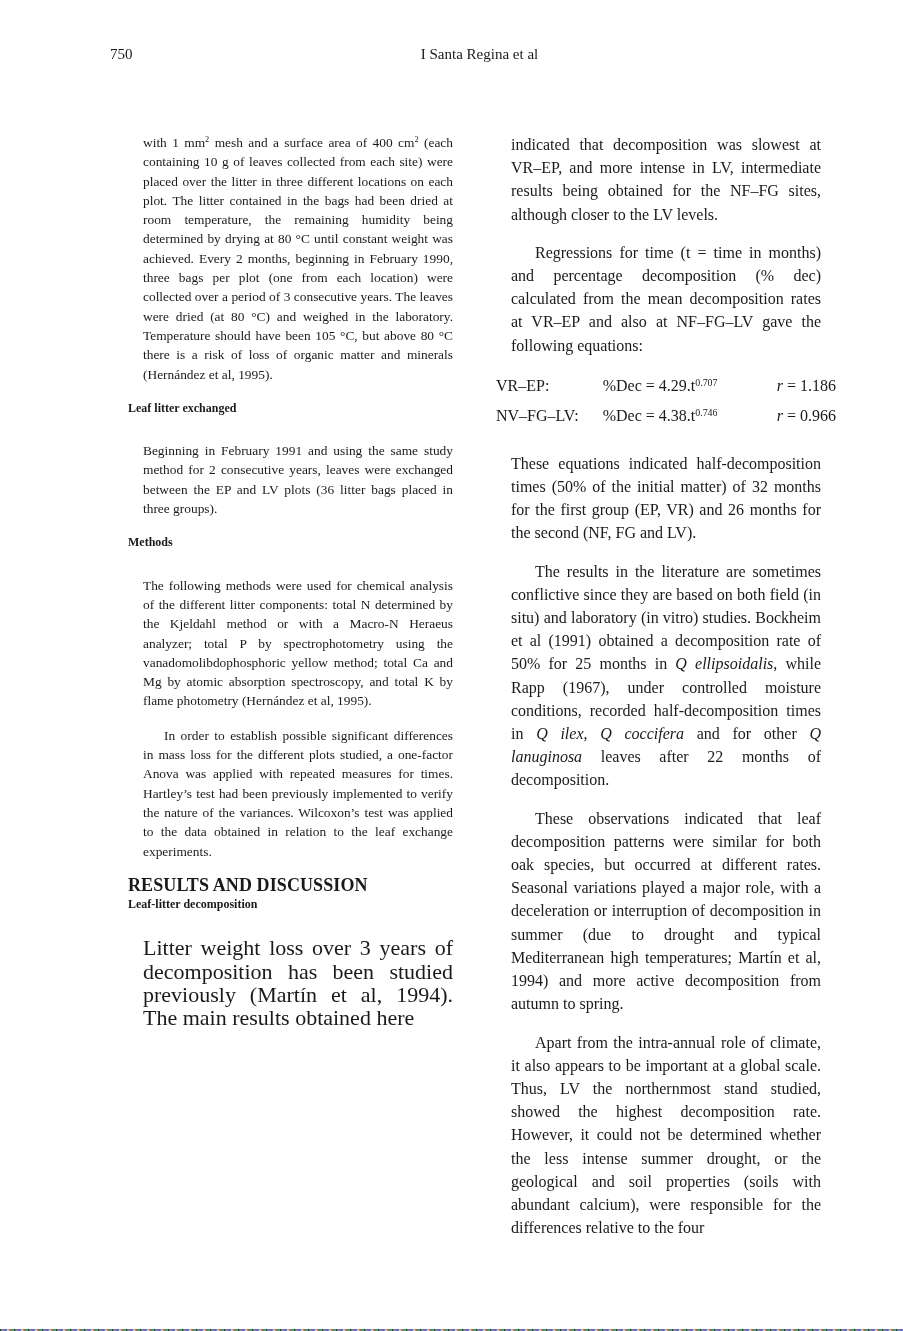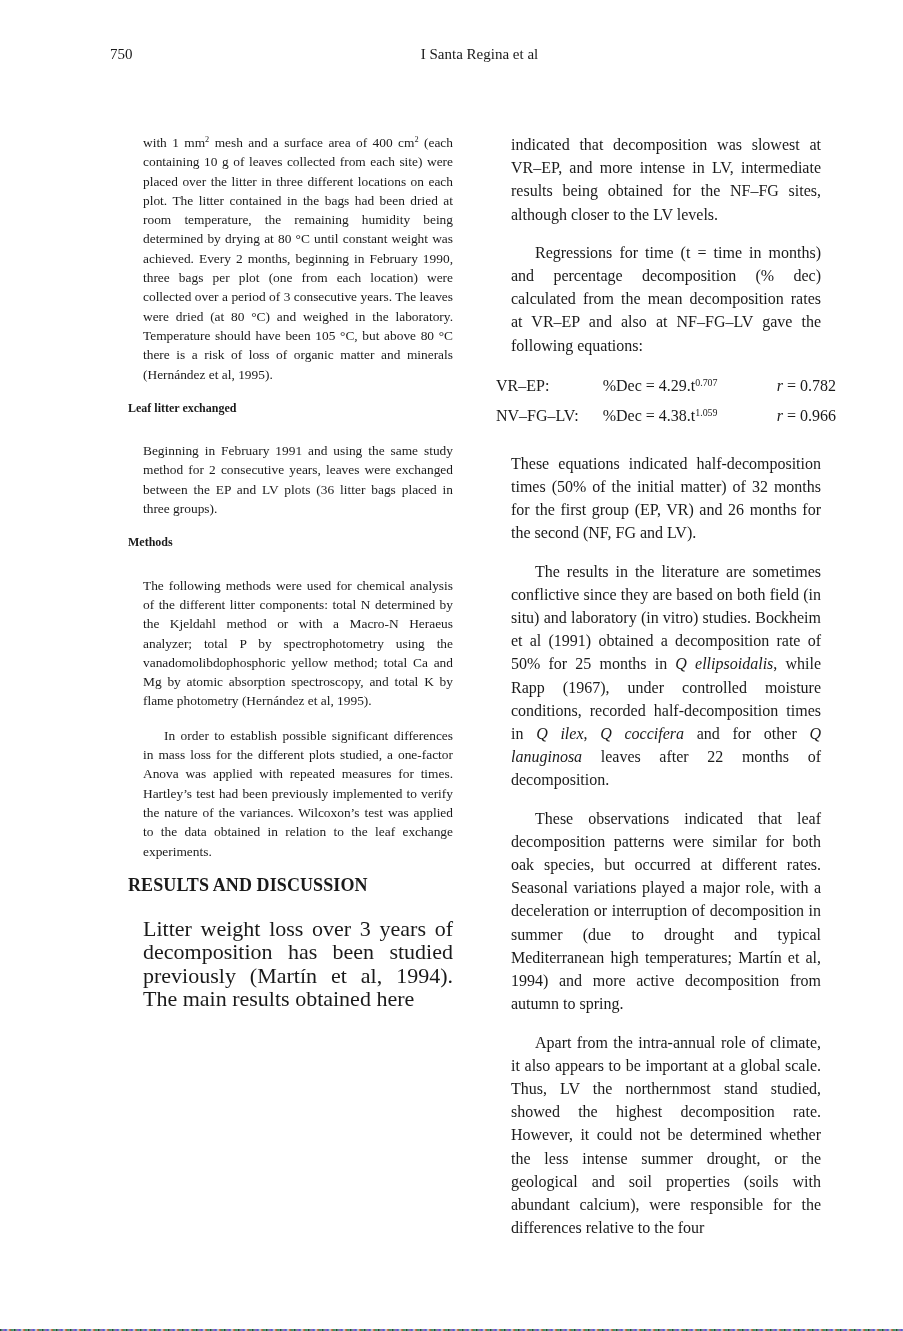--- a/index.html
+++ b/index.html
@@ -132,36 +132,37 @@
   <p><span>with 1 mm</span><sup>2</sup><span> mesh and a surface area of 400 cm</span><sup>2</sup><span> (each containing 10 g of leaves collected from each site) were placed over the litter in three different locations on each plot. The litter contained in the bags had been dried at room temperature, the remaining humidity being determined by drying at 80 °C until constant weight was achieved. Every 2 months, beginning in February 1990, three bags per plot (one from each location) were collected over a period of 3 consecutive years. The leaves were dried (at 80 °C) and weighed in the laboratory. Temperature should have been 105 °C, but above 80 °C there is a risk of loss of organic matter and minerals (Hernández et al, 1995).</span></p>
 
   <h2 class="section-head left-gap-1">Leaf litter exchanged</h2>
   <p class="left-gap-2">Beginning in February 1991 and using the same study method for 2 consecutive years, leaves were exchanged between the EP and LV plots (36 litter bags placed in three groups).</p>
 
   <h2 class="section-head left-gap-3">Methods</h2>
   <p class="left-gap-4">The following methods were used for chemical analysis of the different litter components: total N determined by the Kjeldahl method or with a Macro-N Heraeus analyzer; total P by spectrophotometry using the vanadomolibdophosphoric yellow method; total Ca and Mg by atomic absorption spectroscopy, and total K by flame photometry (Hernández et al, 1995).</p>
   <p class="indent para-gap-small">In order to establish possible significant differences in mass loss for the different plots studied, a one-factor Anova was applied with repeated measures for times. Hartley’s test had been previously implemented to verify the nature of the variances. Wilcoxon’s test was applied to the data obtained in relation to the leaf exchange experiments.</p>
 
   <h1 class="major-head left-gap-5">RESULTS AND DISCUSSION</h1>
+  <h2 class="section-head left-gap-6">Leaf-litter decomposition</h2>
   <p class="big-para left-gap-7">Litter weight loss over 3 years of decomposition has been studied previously (Martín et al, 1994). The main results obtained here</p>
 </div>
 
 <div class="col col-right">
   <p>indicated that decomposition was slowest at VR–EP, and more intense in LV, intermediate results being obtained for the NF–FG sites, although closer to the LV levels.</p>
   <p class="indent para-gap">Regressions for time (t = time in months) and percentage decomposition (% dec) calculated from the mean decomposition rates at VR–EP and also at NF–FG–LV gave the following equations:</p>
 
   <div class="equations">
     <div class="eq-row">
       <span class="eq-label">VR–EP:</span>
       <span class="eq-body"><span>%Dec = 4.29.t</span><sup>0.707</sup></span>
-      <span class="eq-r"><span class="r-var">r</span><span> = 0.782</span></span>
+      <span class="eq-r"><span class="r-var">r</span><span> = 1.186</span></span>
     </div>
     <div class="eq-row">
       <span class="eq-label">NV–FG–LV:</span>
-      <span class="eq-body"><span>%Dec = 4.38.t</span><sup>1.059</sup></span>
+      <span class="eq-body"><span>%Dec = 4.38.t</span><sup>0.746</sup></span>
       <span class="eq-r"><span class="r-var">r</span><span> = 0.966</span></span>
     </div>
   </div>
 
   <p>These equations indicated half-decomposition times (50% of the initial matter) of 32 months for the first group (EP, VR) and 26 months for the second (NF, FG and LV).</p>
 
   <p class="indent para-gap"><span>The results in the literature are sometimes conflictive since they are based on both field (in situ) and laboratory (in vitro) studies. Bockheim et al (1991) obtained a decomposition rate of 50% for 25 months in </span><em>Q ellipsoidalis</em><span>, while Rapp (1967), under controlled moisture conditions, recorded half-decomposition times in </span><em>Q ilex</em><span>, </span><em>Q coccifera</em><span> and for other </span><em>Q lanuginosa</em><span> leaves after 22 months of decomposition.</span></p>
 
   <p class="indent para-gap">These observations indicated that leaf decomposition patterns were similar for both oak species, but occurred at different rates. Seasonal variations played a major role, with a deceleration or interruption of decomposition in summer (due to drought and typical Mediterranean high temperatures; Martín et al, 1994) and more active decomposition from autumn to spring.</p>
   <p class="indent para-gap">Apart from the intra-annual role of climate, it also appears to be important at a global scale. Thus, LV the northernmost stand studied, showed the highest decomposition rate. However, it could not be determined whether the less intense summer drought, or the geological and soil properties (soils with abundant calcium), were responsible for the differences relative to the four</p>

